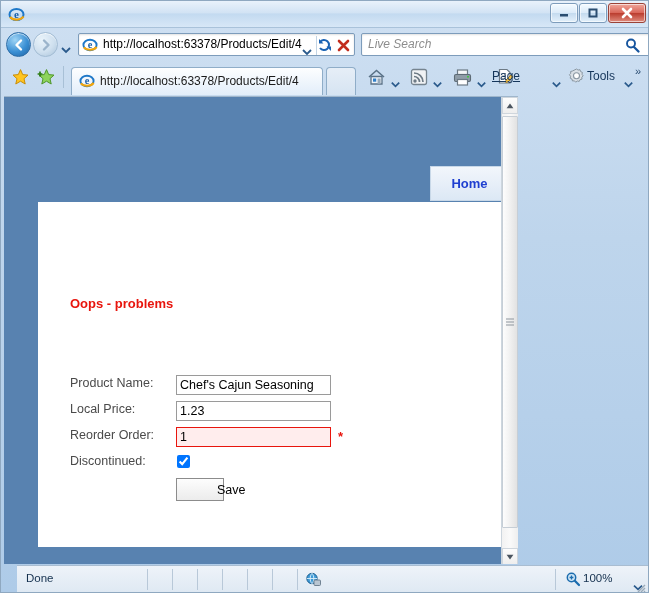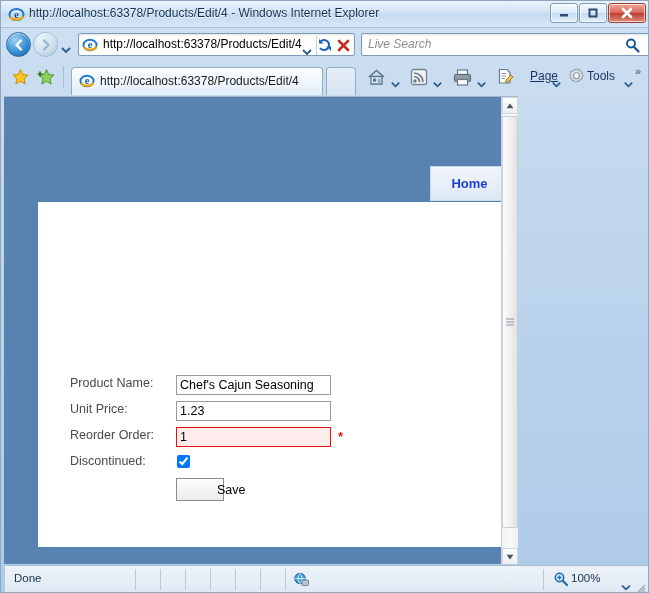--- a/index.html
+++ b/index.html
@@ -140,21 +140,21 @@
   .cmdlabel {
     position: absolute; top: 9px; font-size: 12px; color: #15355a; white-space: nowrap;
   }
   #cmd-home  { left: 366px; width: 19px; height: 19px; }
   #cmd-home-arr { left: 390px; }
   #cmd-feed  { left: 409px; width: 18px; height: 18px; }
   #cmd-feed-arr { left: 432px; }
   #cmd-print { left: 452px; width: 19px; height: 19px; }
   #cmd-print-arr { left: 476px; }
   #cmd-page-icon { left: 496px; width: 17px; height: 17px; }
-  #cmd-page-lbl { left: 529px; text-decoration: underline; }
+  #cmd-page-lbl { left: 491px; text-decoration: underline; }
   #cmd-page-arr { left: 551px; }
   #cmd-tools-icon { left: 567px; width: 17px; height: 17px; }
   #cmd-tools-lbl { left: 586px; }
   #cmd-tools-arr { left: 623px; }
   #cmd-more { position: absolute; left: 634px; top: 5px; font-size: 11px; color: #2b4d73; }
 
   
   #viewport {
     position: absolute; left: 3px; top: 95px;
     width: 514px; height: 468px;
@@ -280,21 +280,21 @@
   #sb-grip {
     position: absolute; left: 50%; top: 50%; transform: translate(-50%,-50%);
     width: 8px; height: 7px;
   }
   #sb-grip i {
     display: block; height: 1px; background: #8d959d; margin-bottom: 2px;
   }
 
   
   #statusbar {
-    position: absolute; left: 4px; bottom: 0; right: 0; height: 27px;
+    position: absolute; left: 16px; bottom: 0; right: 0; height: 27px;
     background: linear-gradient(to bottom, #eef3f9 0%, #dfe9f3 100%);
     border-top: 1px solid #a9bdd1;
     text-decoration: underline;
   }
   #status-text {
     position: absolute; left: 9px; top: 6px;
     font-size: 11.5px; color: #14304e;
   }
   .status-sep {
     position: absolute; top: 3px; width: 1px; height: 21px;
@@ -319,21 +319,20 @@
 <div id="window">
 
   <div id="titlebar">
     <span id="title-icon">
       <svg width="17" height="17" viewBox="0 0 17 17">
         <ellipse cx="8.5" cy="8.5" rx="7" ry="5.6" fill="none" stroke="#1e78c8" stroke-width="2"></ellipse>
         <path d="M2 11 C5 14.5 13 14.5 15.5 10.5" fill="none" stroke="#f2a60c" stroke-width="2.2"></path>
         <text x="8.5" y="12" font-size="11" font-family="Liberation Serif, serif" font-weight="bold" fill="#1a5fa8" text-anchor="middle">e</text>
       </svg>
     </span>
-    <span id="title-text">http://localhost:63378/Products/Edit/4 - Windows Internet Explorer</span>
 
     <div class="wbtn" id="btn-min">
       <svg width="12" height="10" viewBox="0 0 12 10">
           <rect x="2" y="6" width="8" height="2.5" fill="#2a4d70"></rect>
         </svg>
     </div>
     <div class="wbtn" id="btn-max">
       <svg width="12" height="12" viewBox="0 0 12 12">
           <rect x="2.5" y="2.5" width="7" height="7" fill="none" stroke="#2a4d70" stroke-width="2"></rect>
         </svg>
@@ -513,28 +512,29 @@
         <span>]</span>
       </div>
 
       <div id="site-title">Post Sample</div>
 
       <div id="menu">
         <div class="menu-item" id="menu-home">Home</div><div class="menu-item" id="menu-about">About Us</div>
       </div>
 
       <div id="content">
+        <div id="err-title">Oops - problems</div>
 
         <div class="field-row" id="row-name">
           <span class="field-label">Product Name:</span>
           <input class="field-input" type="text" value="Chef's Cajun Seasoning" style="">
         </div>
 
         <div class="field-row" id="row-price">
-          <span class="field-label">Unit Price:</span>
+          <span class="field-label">Local Price:</span>
           <input class="field-input" type="text" value="1.23" style="">
         </div>
 
         <div class="field-row" id="row-order">
           <span class="field-label">Reorder Order:</span>
           <input class="field-input error" type="text" value="1" style="">
           <span id="req-star">*</span>
         </div>
 
         <div class="field-row" id="row-disc">

